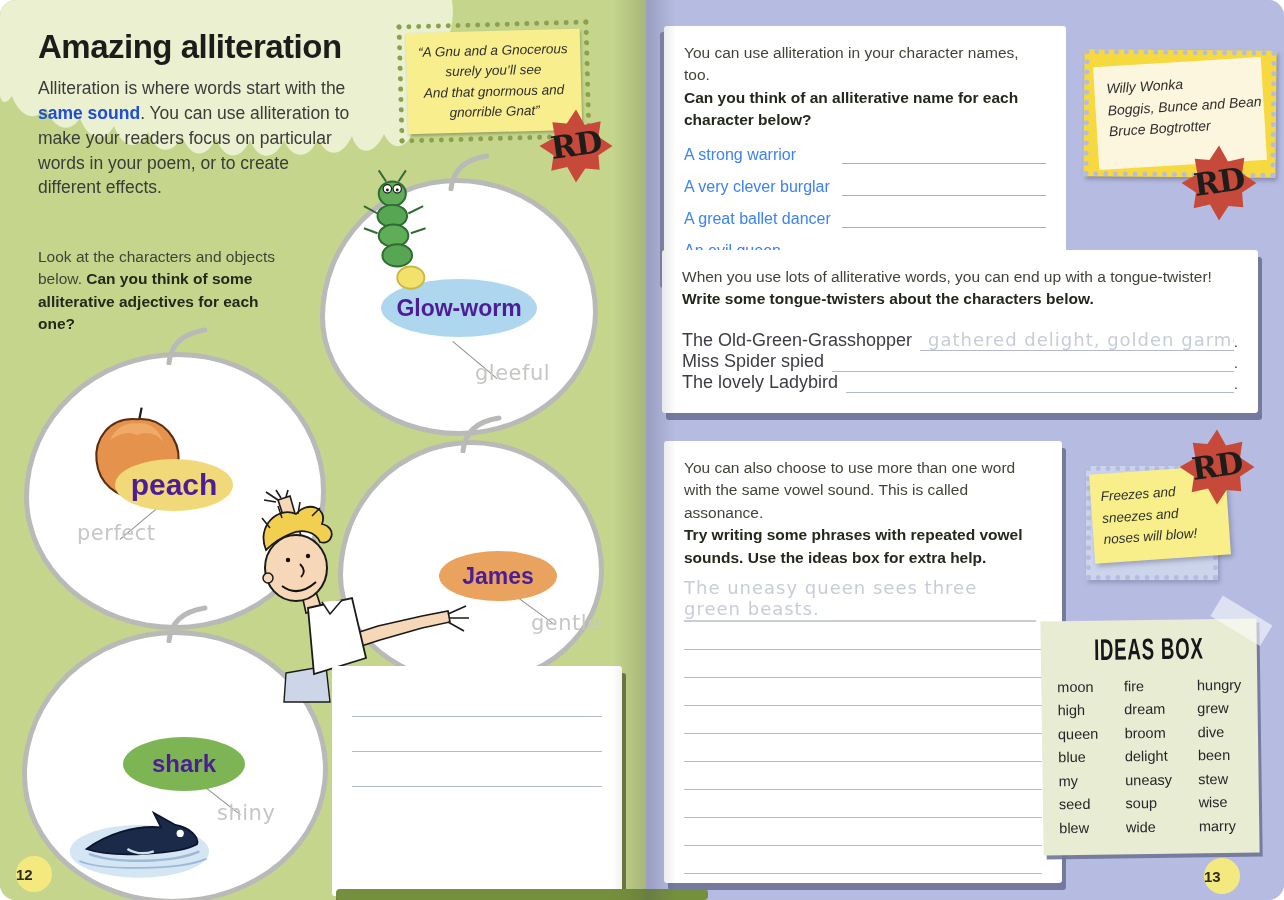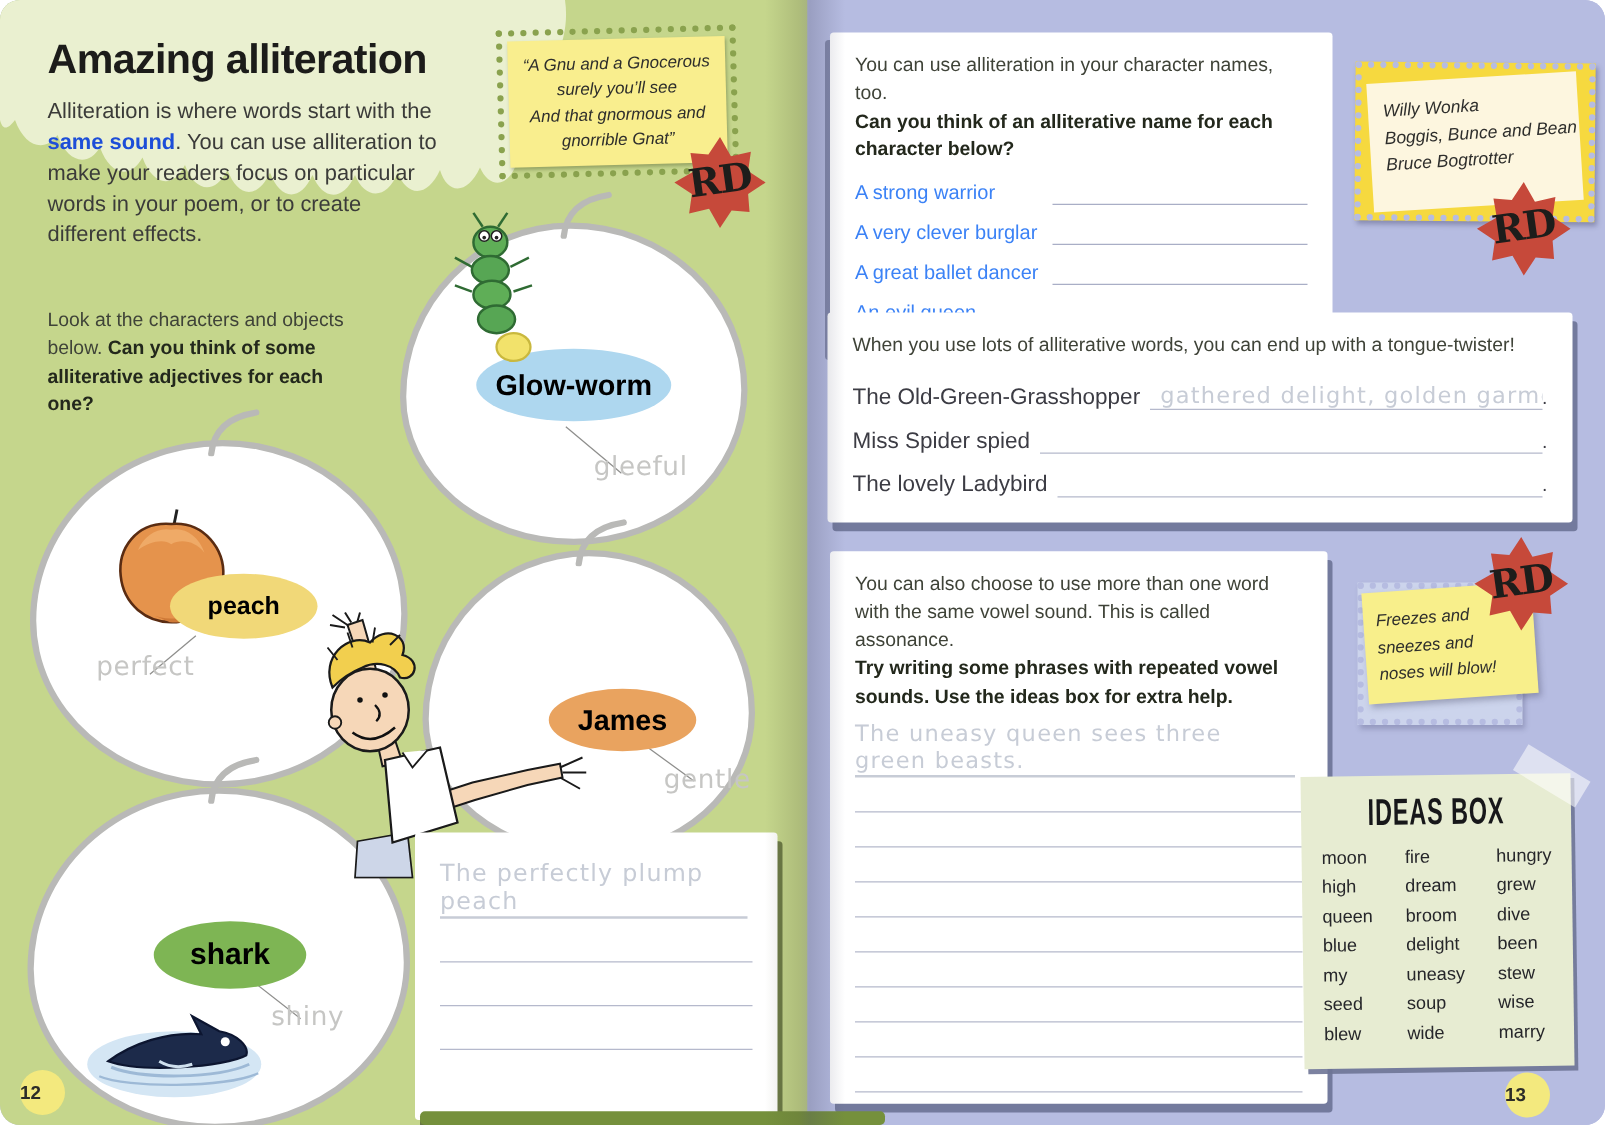--- a/index.html
+++ b/index.html
@@ -34,37 +34,37 @@
   
   .rd-badge{z-index:12;}
   .rd-badge svg{position:absolute;left:0;top:0;width:100%;height:100%;}
   .rd-badge .rd{position:absolute;left:50%;top:50%;transform:translate(-50%,-54%) rotate(-8deg);
     font-family:"DejaVu Serif",serif;font-weight:bold;font-size:31px;color:#1d1d1b;letter-spacing:-1px;}
 
   
   .pumpkin{background:#ffffff;border:5px solid #b9b9b7;z-index:1;}
   .stem{position:absolute;}
   .tag{position:absolute;border-radius:50%;display:flex;align-items:center;justify-content:center;
-    font-weight:bold;color:#000000;z-index:3;}
+    font-weight:bold;color:#4c1d95;z-index:3;}
   .ptr{position:absolute;width:52px;height:0;border-top:1.6px solid #8e8e8c;transform-origin:left top;z-index:2;}
   .adj{position:absolute;font-size:21px;color:#c6c6c4;letter-spacing:.5px;z-index:2;font-family:"DejaVu Sans",sans-serif;}
 
   
   .box{background:#ffffff;z-index:5;}
   .box-r{box-shadow:-4px 6px 0 rgba(120,126,160,.85);border-radius:3px;}
   .box-r2{box-shadow:4px 7px 0 rgba(108,114,150,.9);border-radius:3px;}
   .box-l{box-shadow:4px 7px 0 rgba(95,110,60,.9);border-radius:3px;}
   .box-pad{padding:16px 20px;box-sizing:border-box;}
   .hand{font-family:"DejaVu Sans",sans-serif;color:#c7ccd6;letter-spacing:1px;}
   .example{font-size:19px;border-bottom:2px solid #c7ccd6;display:inline-block;padding-bottom:1px;}
   .blank-line{border-bottom:1.5px solid #b5b9cc;height:0;}
   .n-row{display:flex;align-items:flex-end;margin-top:13px;}
   .n-label{font-size:16px;color:#3b82f6;width:158px;flex:none;}
   .n-rule{flex:1;border-bottom:1.5px solid #a9aec6;height:18px;}
-  .t-row{display:flex;align-items:flex-end;margin-top:14px;}
+  .t-row{display:flex;align-items:flex-end;}
   .t-label{font-size:18px;color:#3c3c44;flex:none;padding-right:8px;white-space:nowrap;}
   .t-answer{flex:1;border-bottom:1.6px solid #b5b9cc;font-size:18px;padding:0 4px 0 8px;white-space:nowrap;overflow:hidden;}
   .t-dot{font-size:15.5px;color:#3c3c44;flex:none;}
 
   
   .ideas{background:#e7ecd2;box-shadow:3px 4px 0 rgba(110,116,150,.9);transform:rotate(-0.8deg);padding:14px 12px;box-sizing:border-box;z-index:7;}
   .ideas-title{text-align:center;font-weight:bold;font-size:26px;color:#17171a;letter-spacing:1px;
     transform:scaleX(.72) scaleY(1.15);margin:0 0 10px 0;}
   .ideas-cols{display:flex;justify-content:space-between;padding:0 4px;}
   .ideas .word{font-size:14.5px;color:#26262a;line-height:1.62;}
@@ -153,21 +153,21 @@
     <div class="abs pumpkin" style="left:24px;top:352px;width:292px;height:268px;border-radius:51% 49% 50% 50%/52% 50% 50% 48%;">
       <svg class="stem" style="left:132px;top:-32px;" width="48" height="40" viewBox="0 0 48 40">
         <path d="M8,38 C10,18 24,8 44,5" fill="none" stroke="#b9b9b7" stroke-width="5" stroke-linecap="round"></path>
       </svg>
       <svg class="abs" style="left:56px;top:48px;" width="104" height="100" viewBox="0 0 90 86">
         <line x1="47" y1="12" x2="49" y2="2" stroke="#222" stroke-width="2"></line>
         <path d="M45,12 C20,10 8,30 10,48 C12,68 28,80 45,80 C64,80 80,68 81,48 C82,30 68,10 45,12 Z" fill="#e5934c" stroke="#5a2c12" stroke-width="1.8"></path>
         <path d="M45,16 C36,14 26,20 22,30 C30,24 40,22 45,26 C52,22 62,24 68,32 C64,20 54,14 45,16 Z" fill="#efaa67"></path>
         <path d="M30,74 C46,82 66,76 76,58 C72,72 58,82 44,80 Z" fill="#cf7a38"></path>
       </svg>
-      <div class="tag" style="left: 107px; top: 102px; width: 118px; height: 52px; font-size: 20px; background: rgb(241, 216, 120);">
+      <div class="tag" style="left: 86px; top: 102px; width: 118px; height: 52px; font-size: 30px; background: rgb(241, 216, 120);">
         <span>peach</span>
       </div>
       <div class="ptr" style="left:128px;top:152px;width:48px;transform:rotate(140deg);"></div>
       <div class="adj" style="left:48px;top:164px;">perfect</div>
     </div>
 
     <div class="abs pumpkin" style="left:338px;top:440px;width:256px;height:236px;border-radius:50% 50% 49% 51%/55% 53% 47% 45%;">
       <svg class="stem" style="left:112px;top:-32px;" width="48" height="40" viewBox="0 0 48 40">
         <path d="M8,38 C10,18 24,8 44,5" fill="none" stroke="#b9b9b7" stroke-width="5" stroke-linecap="round"></path>
       </svg>
@@ -209,21 +209,20 @@
         <ellipse cx="62" cy="42" rx="58" ry="22" fill="#d4e6f4"></ellipse>
         <path d="M20,44 C40,52 90,52 112,42" stroke="#9db9d6" stroke-width="2" fill="none"></path>
         <path d="M12,50 C30,58 96,58 118,48" stroke="#9db9d6" stroke-width="1.5" fill="none"></path>
         <path d="M18,40 C34,28 58,20 80,22 L74,10 L92,20 C104,22 112,30 110,36 C96,44 40,48 18,40 Z" fill="#1c2a4a" stroke="#0c1530" stroke-width="1.5"></path>
         <circle cx="96" cy="27" r="3" fill="#fff"></circle>
         <path d="M52,40 q10,6 22,2" stroke="#cfe0ee" stroke-width="2" fill="none"></path>
       </svg>
     </div>
 
     <div class="abs box box-l box-pad" style="left:332px;top:666px;width:290px;height:230px;z-index:6;">
-      <div class="hand example" style="margin-top:6px;width:246px;">The perfectly plump peach</div>
       <div style="margin-top:16px;">
           <div class="blank-line" style="margin-top: 34px;"></div>
           <div class="blank-line" style="margin-top: 34px;"></div>
           <div class="blank-line" style="margin-top: 34px;"></div>
         </div>
     </div>
 
     <div class="abs page-num" style="left:16px;top:856px;">
       <span>12</span>
     </div>
@@ -264,20 +263,21 @@
     <div class="abs rd-badge" style="left:534px;top:144px;width:78px;height:78px;">
       <svg viewBox="0 0 100 100">
           <use href="#splat-shape" fill="#c6493a"></use>
         </svg>
       <span class="rd">RD</span>
     </div>
 
     <div class="abs box box-r2 box-pad" style="left:16px;top:250px;width:596px;">
       <div class="small-copy">
         <span>When you use lots of alliterative words, you can end up with a tongue-twister!</span><br>
+        <b>Write some tongue-twisters about the characters below.</b>
       </div>
       <div class="t-row" style="margin-top:18px;">
         <span class="t-label">The Old-Green-Grasshopper</span>
         <span class="t-answer hand">gathered delight, golden garments</span>
         <span class="t-dot">.</span>
       </div>
       <div class="t-row">
         <span class="t-label">Miss Spider spied</span>
         <span class="t-answer hand"></span>
         <span class="t-dot">.</span>

